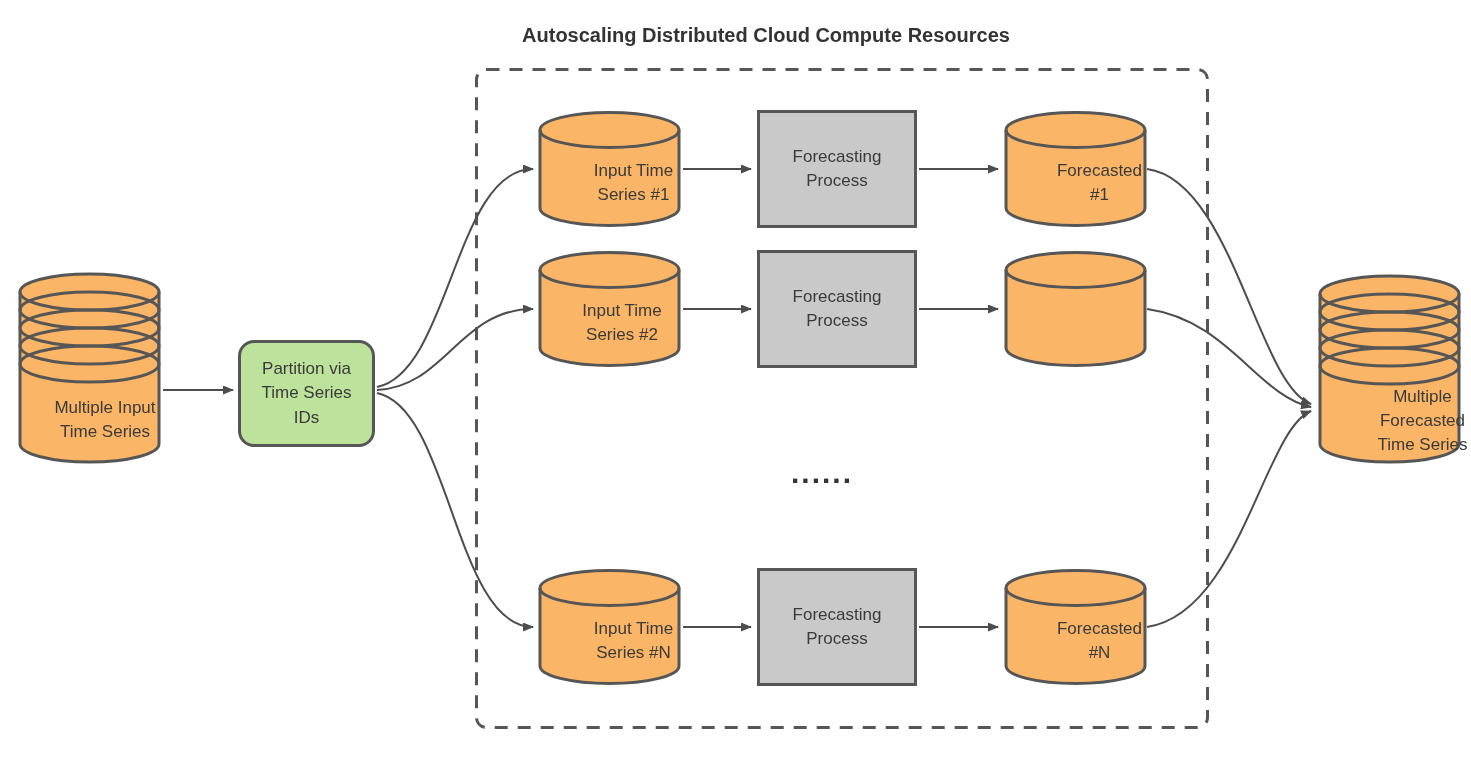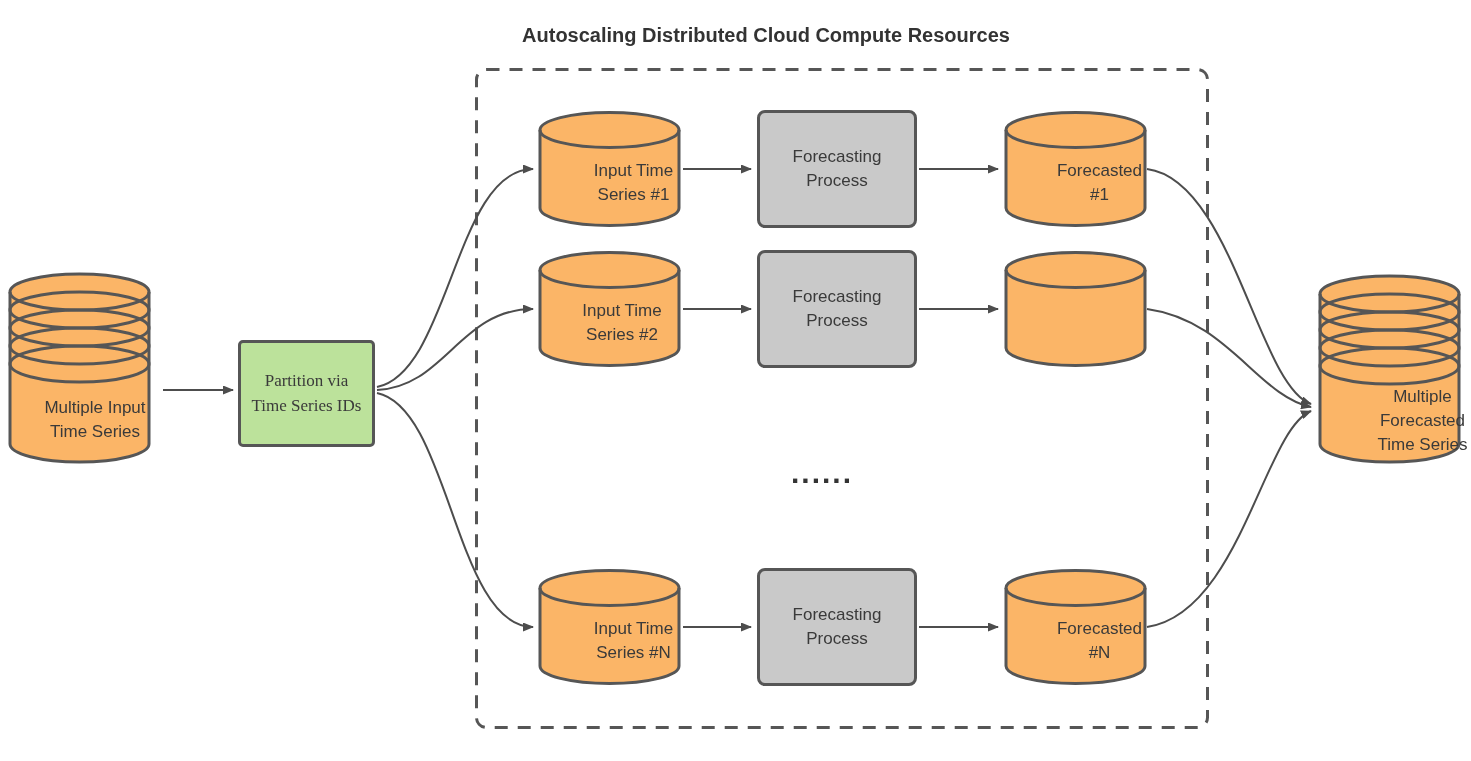--- a/index.html
+++ b/index.html
@@ -19,22 +19,22 @@
   #connector-layer{position:absolute;left:0;top:0;z-index:0;}
   .conn{fill:none;stroke:var(--connector);stroke-width:2;}
   .arrowhead{fill:var(--connector);}
   .cluster-box{fill:none;stroke:var(--stroke);stroke-width:3;stroke-dasharray:13 10;}
   .node{position:absolute;z-index:1;padding-left:48px;}
   .node svg{position:absolute;left:0;top:0;display:block;overflow:visible;}
   .shape-store{fill:var(--store-fill);stroke:var(--stroke);stroke-width:3;stroke-linejoin:round;}
   .ring{fill:none;stroke:var(--stroke);stroke-width:3;}
   .box{position:absolute;box-sizing:border-box;border:3px solid var(--stroke);z-index:1;
        display:flex;align-items:center;justify-content:center;text-align:center;}
-  .partition-box{background:var(--partition-fill);border-radius:5px;font-family:Liberation Serif, serif;}
-  .process-box{background:var(--process-fill);border-radius:8px;}
+  .partition-box{background:var(--partition-fill);border-radius:16px;}
+  .process-box{background:var(--process-fill);border-radius:0;}
   .lbl{font-size:17px;line-height:1.42;color:var(--text);text-align:center;}
   .cyl-label{position:absolute;left:0;right:0;display:flex;align-items:center;justify-content:center;}
   .cyl-label .lbl{margin:0 auto;}
   #diagram-title{
     position:absolute;left:399px;top:24px;width:734px;text-align:center;
     font-size:20px;font-weight:bold;color:#333333;z-index:2;
   }
   #ellipsis{
     position:absolute;left:762px;top:456px;width:120px;text-align:center;
     font-size:30px;font-weight:bold;letter-spacing:2px;color:#333333;z-index:1;
@@ -69,21 +69,21 @@
     <line class="conn" x1="683" y1="627" x2="751" y2="627" marker-end="url(#arrow)"></line>
     <line class="conn" x1="919" y1="627" x2="998" y2="627" marker-end="url(#arrow)"></line>
 
     <path class="conn" d="M1147,169 C1232,180 1258,385 1311,404" marker-end="url(#arrow)"></path>
     <path class="conn" d="M1147,309 C1228,320 1258,396 1311,407" marker-end="url(#arrow)"></path>
     <path class="conn" d="M1147,627 C1240,613 1264,430 1311,411" marker-end="url(#arrow)"></path>
   </svg>
 
   <div id="diagram-title">Autoscaling Distributed Cloud Compute Resources</div>
 
-  <div class="node" style="left:8px;top:270px;width:126px;height:196px">
+  <div class="node" style="left:18px;top:270px;width:126px;height:196px">
     <svg width="143" height="196" viewBox="0 0 143 196">
       <path class="shape-store" d="M2,22 A69.5,18 0 0 1 141,22 L141,174 A69.5,18 0 0 1 2,174 Z"></path>
       <path class="ring" d="M2,22 A69.5,18 0 0 0 141,22"></path>
       <ellipse class="ring" cx="71.5" cy="40" rx="69.5" ry="18"></ellipse>
       <ellipse class="ring" cx="71.5" cy="58" rx="69.5" ry="18"></ellipse>
       <ellipse class="ring" cx="71.5" cy="76" rx="69.5" ry="18"></ellipse>
       <ellipse class="ring" cx="71.5" cy="94" rx="69.5" ry="18"></ellipse>
     </svg>
     <div class="cyl-label" style="top:112px;bottom:8px">
       <div class="lbl" style="max-width:122px">Multiple Input Time Series</div>

